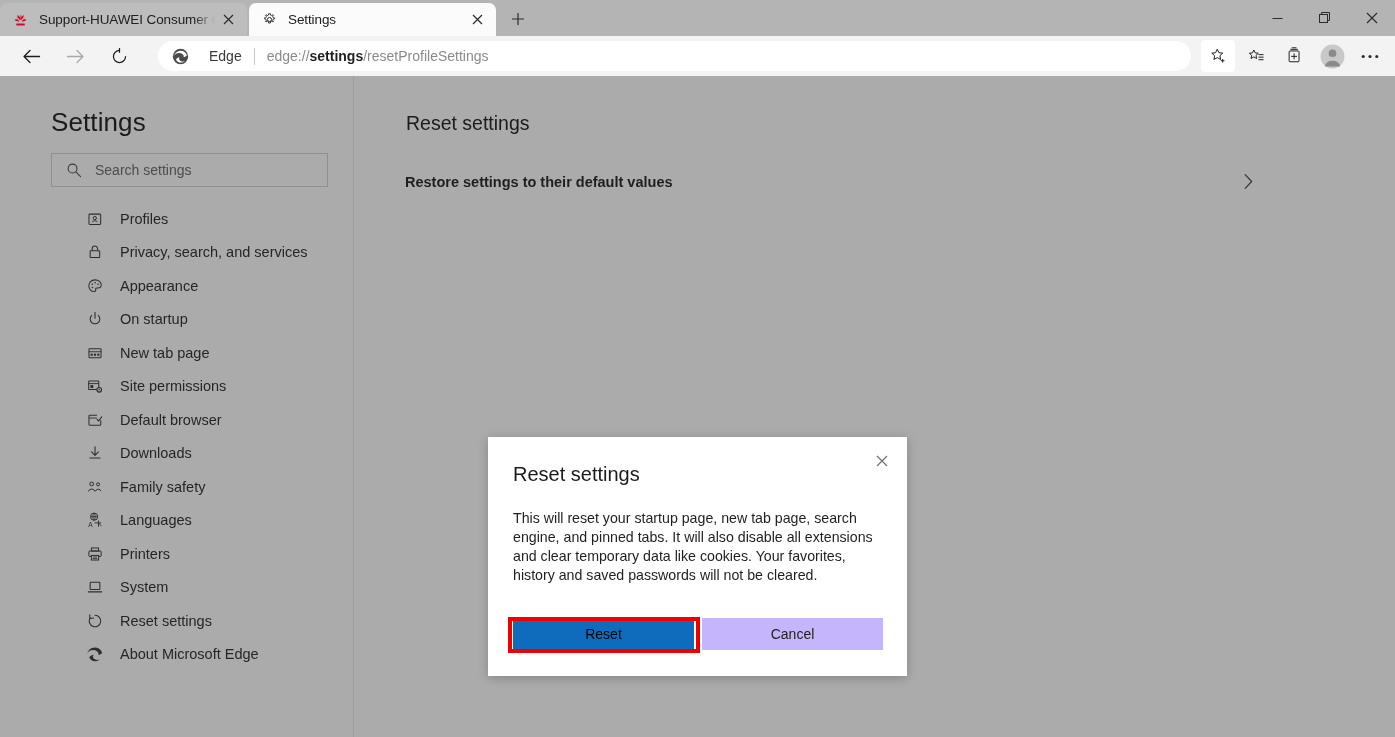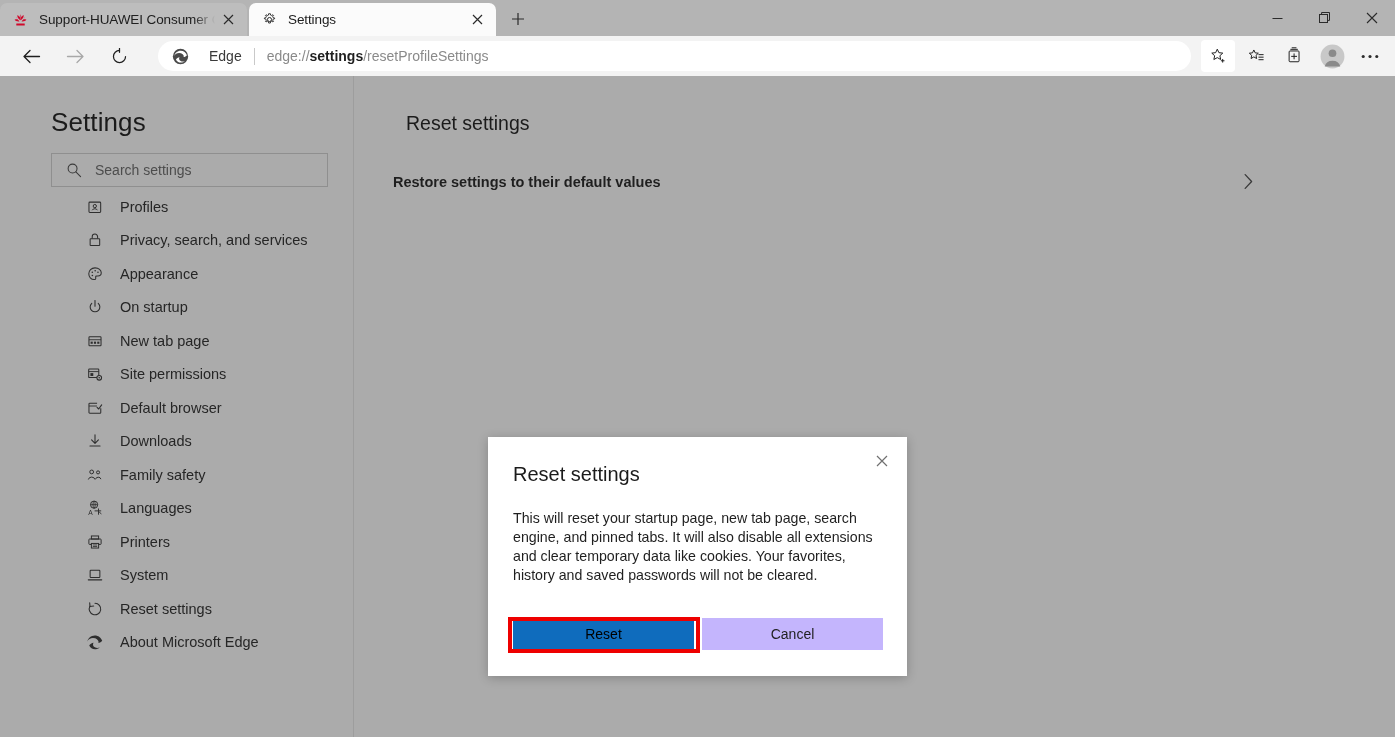--- a/index.html
+++ b/index.html
@@ -173,21 +173,21 @@
     padding-left: 14px;
     background: transparent;
   }
   .searchbox .ph {
     font-size: 14px;
     color: #4d4d4d;
     margin-left: 13px;
   }
 
   .navlist {
-    position: absolute; left: 0; top: 114px;
+    position: absolute; left: 0; top: 126px;
     width: 354px;
   }
   .navitem {
     height: 33.5px;
     display: flex;
     align-items: center;
     padding-left: 85px;
   }
   .navitem .ni-icon {
     width: 20px; height: 20px;
@@ -211,21 +211,21 @@
     font-size: 19.5px;
     color: #1b1b1b;
   }
   .restore-row {
     position: absolute; left: 0; top: 83px;
     width: 1040px; height: 45px;
     display: flex;
     align-items: center;
   }
   .restore-label {
-    margin-left: 38px;
+    margin-left: 50px;
     font-size: 14.5px;
     color: #1f1f1f;
     font-weight: 600;
     text-align: right;
   }
   .restore-chev {
     margin-left: auto;
     margin-right: 141px;
     display: flex; align-items: center;
   }

